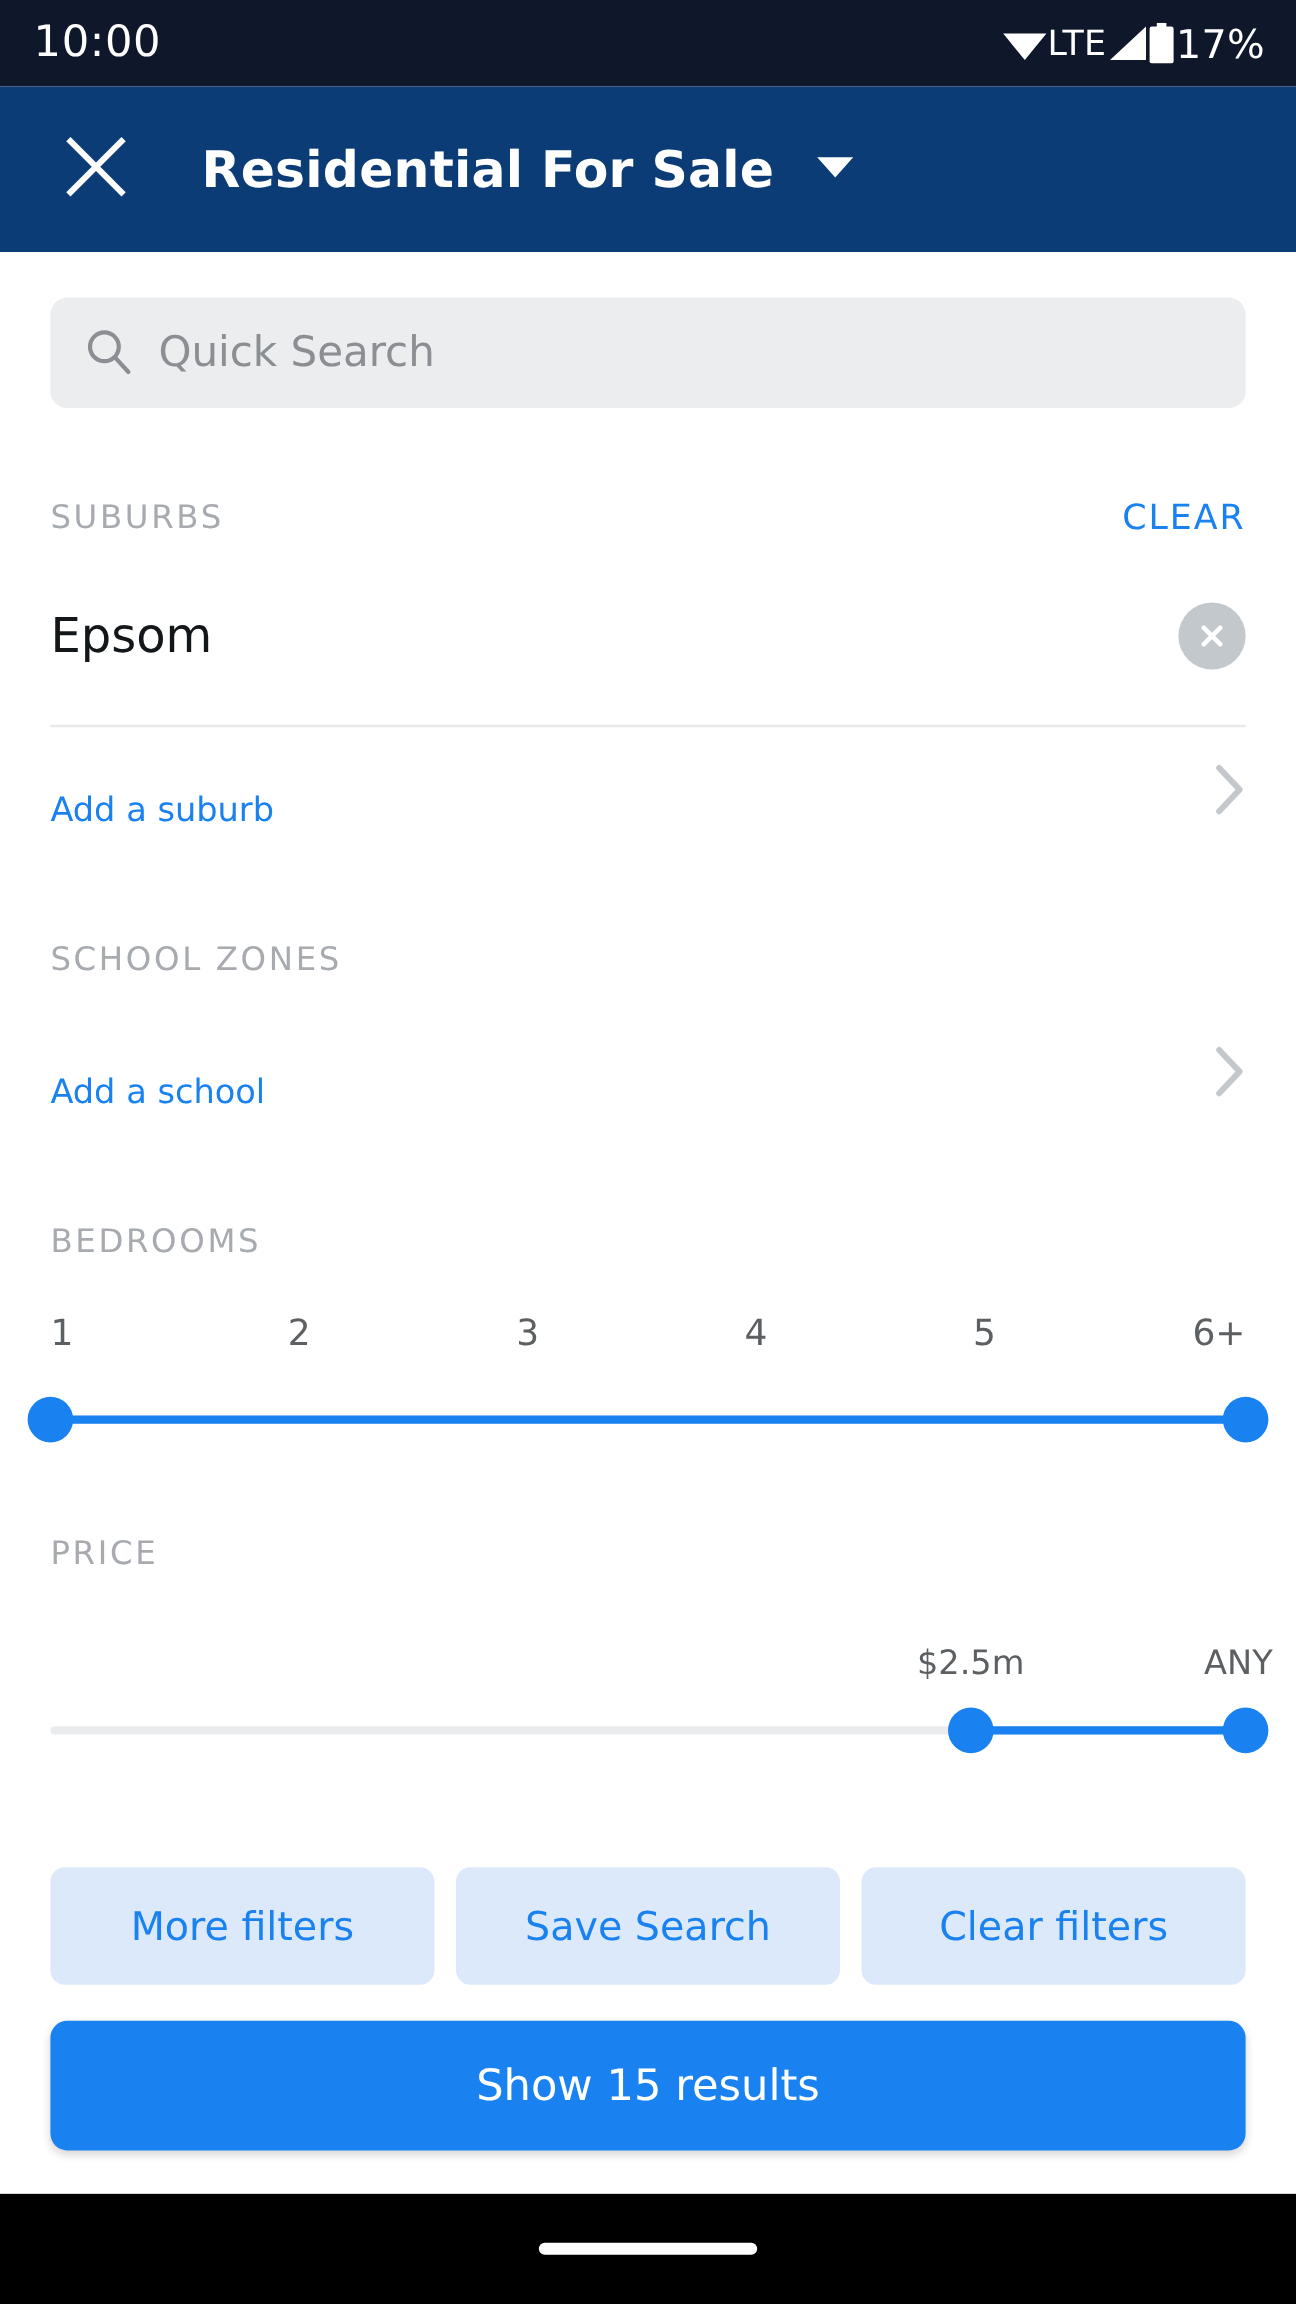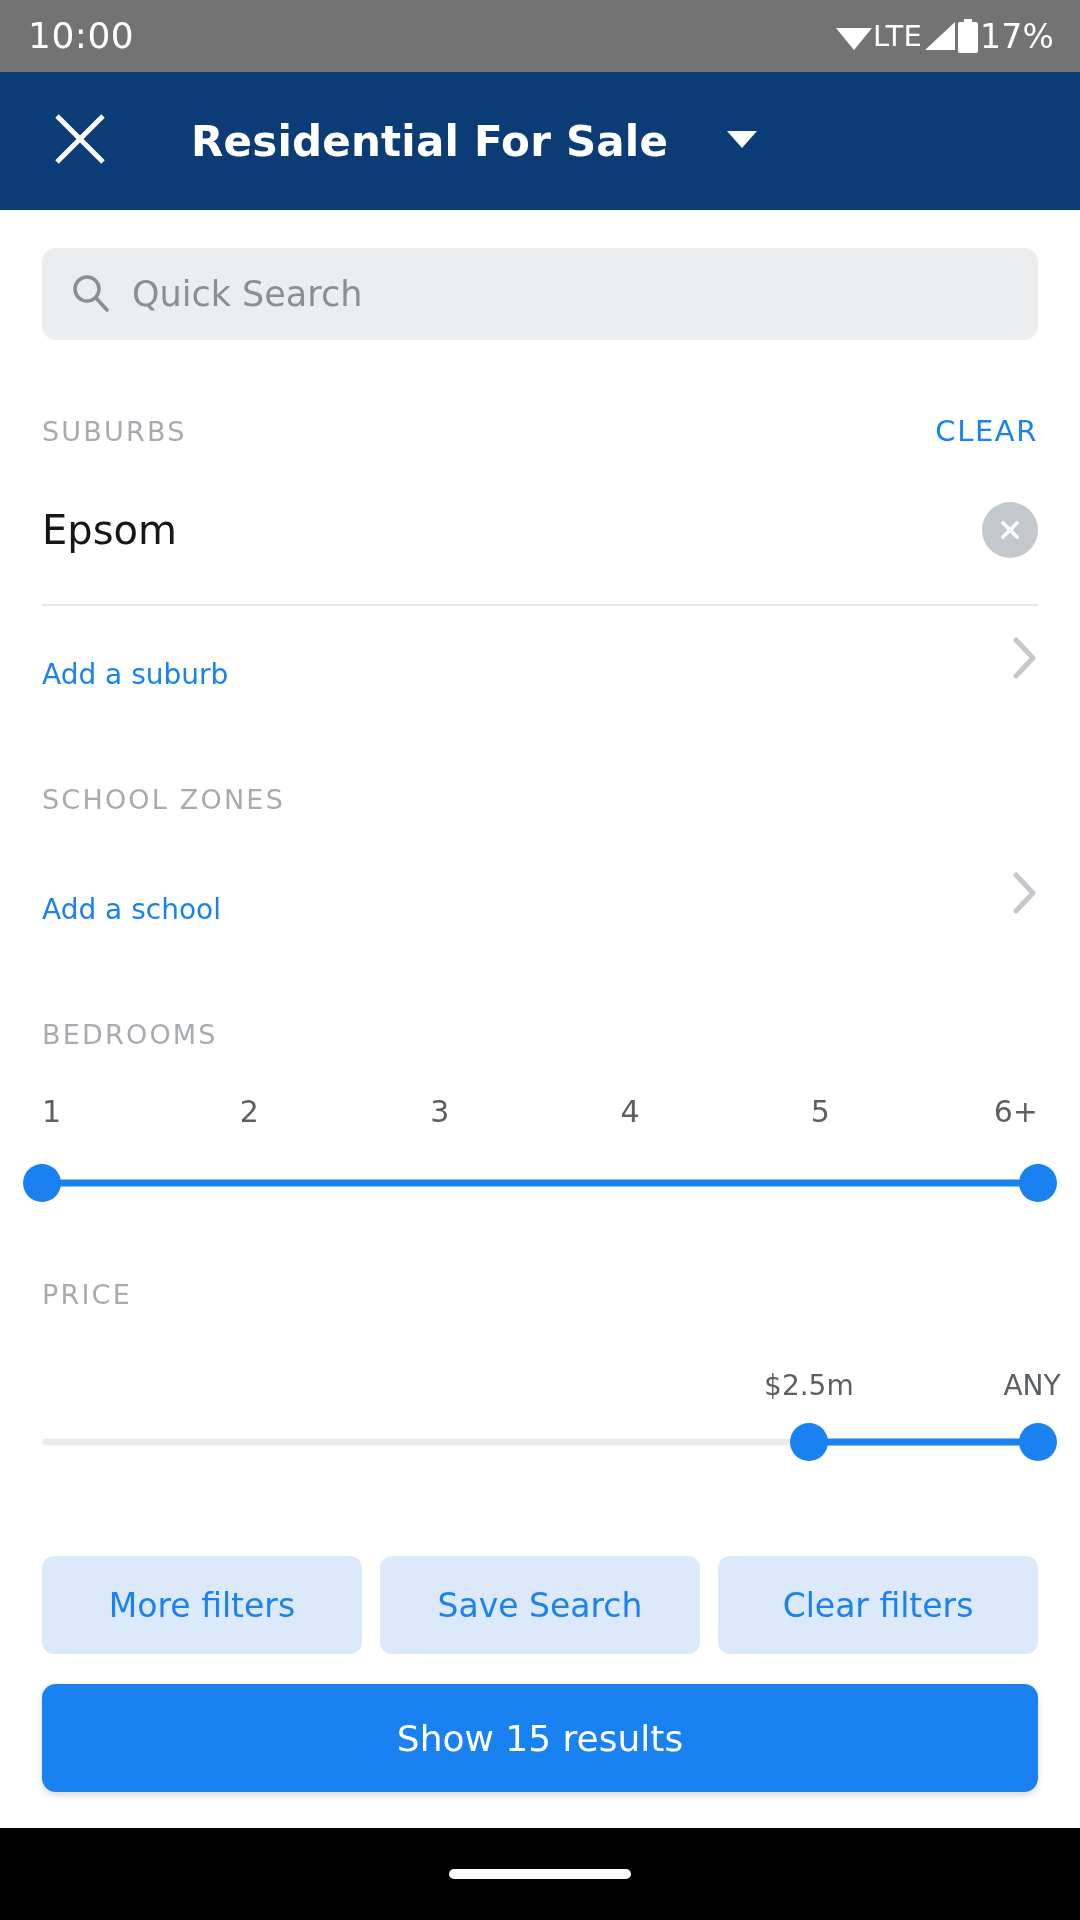--- a/index.html
+++ b/index.html
@@ -13,21 +13,21 @@
     position: relative;
     width: 1080px; height: 1920px;
     background: #ffffff;
     display: flex;
     flex-direction: column;
   }
 
   
   .statusbar {
     height: 72px;
-    background: #737373;
+    background: #0f172a;
     display: flex;
     align-items: center;
     justify-content: space-between;
     padding: 0 26px 0 28px;
     flex: 0 0 auto;
   }
   .status-clock {
     color: #ffffff;
     font-size: 36px;
     font-weight: 400;
@@ -55,21 +55,20 @@
   }
 
   
   .header {
     height: 138px;
     background: #0b3c75;
     display: flex;
     align-items: center;
     padding-left: 44px;
     flex: 0 0 auto;
-    gap: 23px;
   }
   .close-btn {
     width: 72px; height: 72px;
     display: flex; align-items: center; justify-content: center;
     cursor: pointer;
   }
   .header-title {
     color: #ffffff;
     font-size: 42px;
     font-weight: 700;

